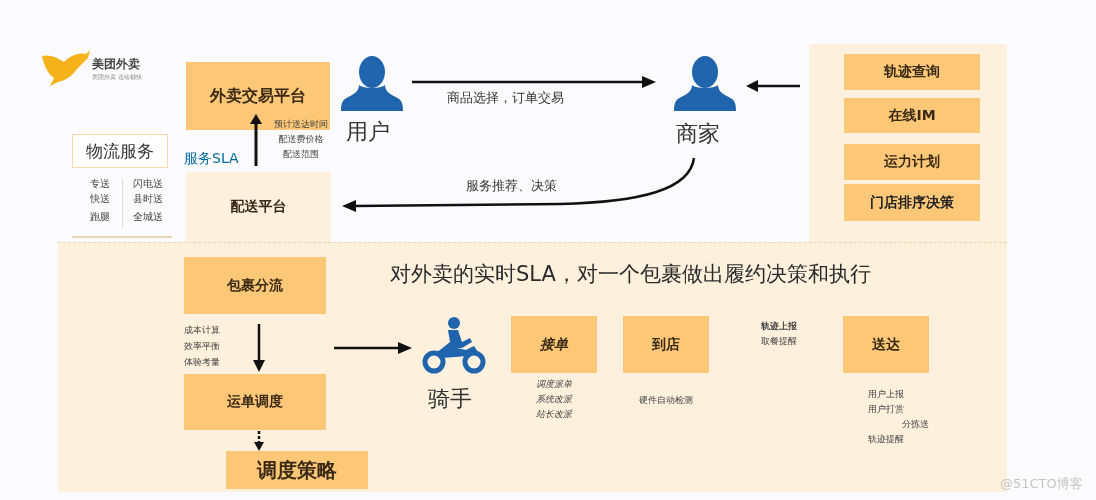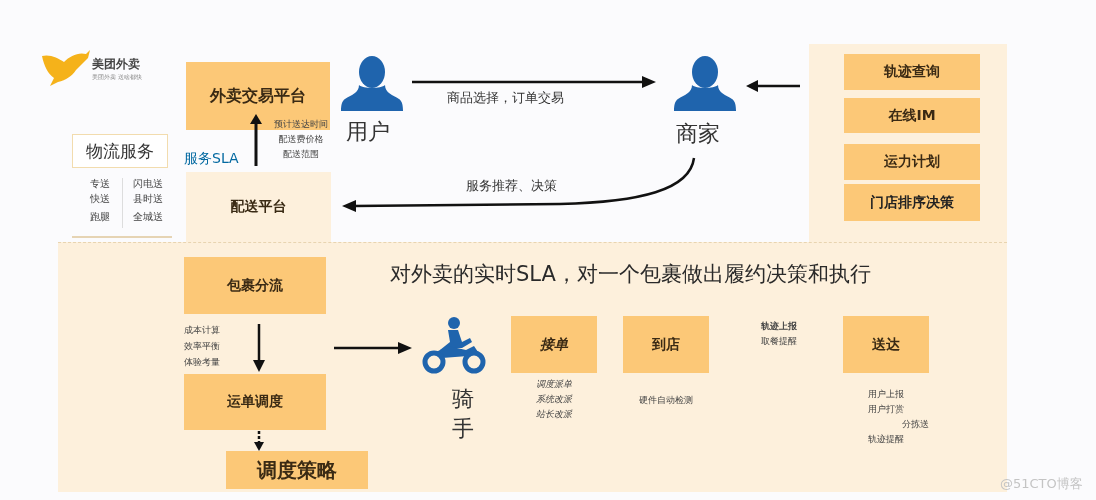--- a/index.html
+++ b/index.html
@@ -156,21 +156,21 @@
 </div>
 
 <div class="abs" style="left:420px;top:316px;width:70px;height:104px;">
   <svg width="64" height="58" viewBox="0 0 64 58" style="position:absolute;left:2px;top:0;">
     <circle cx="32" cy="7" r="6" fill="#1f64ad"></circle>
     <path d="M26 14 L36 14 L40 26 L48 22 L50 26 L40 32 L30 32 L22 38 L18 34 L28 26 Z" fill="#1f64ad"></path>
     <path d="M14 36 L26 30 L44 34 L52 30 L56 36 L46 40 L20 42 Z" fill="#1f64ad"></path>
     <circle cx="12" cy="46" r="9" fill="none" stroke="#1f64ad" stroke-width="5"></circle>
     <circle cx="52" cy="46" r="9" fill="none" stroke="#1f64ad" stroke-width="5"></circle>
   </svg>
-  <div class="label-big" style="position:absolute;left:8px;top:68px;margin-left:24px;">骑手</div>
+  <div class="label-big" style="position:absolute;left:8px;top:68px;">骑手</div>
 </div>
 
 <div class="abs" style="left:511px;top:316px;width:86px;height:120px;font-style:italic;">
   <div class="box" style="width:86px;height:57px;font-size:14px;">
     <span>接单</span>
   </div>
   <div class="small-txt center" style="font-size:9px;margin-top:4px;">调度派单</div>
   <div class="small-txt center" style="font-size:9px;">系统改派</div>
   <div class="small-txt center" style="font-size:9px;">站长改派</div>
 </div>

